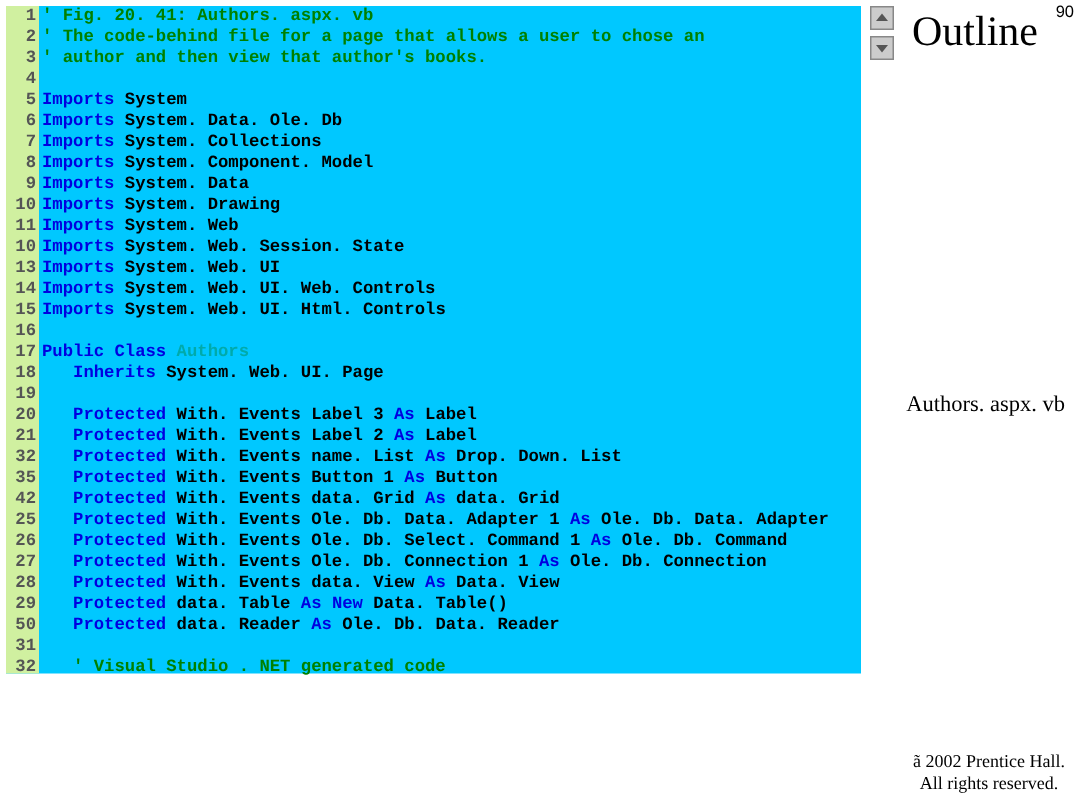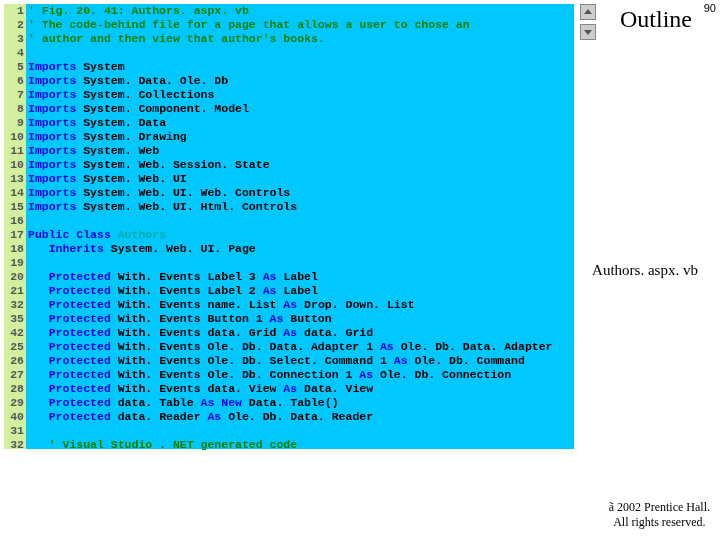--- a/index.html
+++ b/index.html
@@ -45,21 +45,21 @@
     right: 0;
     top: 0;
     width: 140px;
     height: 540px;
   }
   .outline {
     position: absolute;
     top: 6px;
     right: 28px;
     font-family: "Times New Roman", serif;
-    font-size: 24px;
+    font-size: 28px;
   }
   .slidenum {
     position: absolute;
     top: 2px;
     right: 4px;
     font-size: 11px;
   }
   .nav-btn {
     position: absolute;
     left: 0px;
@@ -74,21 +74,21 @@
   .nav-btn.up { top: 4px; }
   .nav-btn.dn { top: 24px; }
   .nav-btn svg { width: 10px; height: 10px; }
   .caption {
     position: absolute;
     top: 262px;
     right: 10px;
     width: 130px;
     font-family: "Times New Roman", serif;
     font-size: 15px;
-    text-align: center;
+    text-align: right;
   }
   .footer {
     position: absolute;
     bottom: 10px;
     right: 10px;
     font-family: "Times New Roman", serif;
     font-size: 12px;
     text-align: center;
   }
 </style>
@@ -119,21 +119,21 @@
       <div>20</div>
       <div>21</div>
       <div>32</div>
       <div>35</div>
       <div>42</div>
       <div>25</div>
       <div>26</div>
       <div>27</div>
       <div>28</div>
       <div>29</div>
-      <div>40</div>
+      <div>50</div>
       <div>31</div>
       <div>32</div>
     </div>
   <div class="code" id="code"><div><span class="c-green">' Fig. 20. 41: Authors. aspx. vb</span></div><div><span class="c-green">' The code-behind file for a page that allows a user to chose an</span></div><div><span class="c-green">' author and then view that author's books.</span></div><div>&nbsp;</div><div><span class="c-blue">Imports </span><span>System</span></div><div><span class="c-blue">Imports </span><span>System. Data. Ole. Db</span></div><div><span class="c-blue">Imports </span><span>System. Collections</span></div><div><span class="c-blue">Imports </span><span>System. Component. Model</span></div><div><span class="c-blue">Imports </span><span>System. Data</span></div><div><span class="c-blue">Imports </span><span>System. Drawing</span></div><div><span class="c-blue">Imports </span><span>System. Web</span></div><div><span class="c-blue">Imports </span><span>System. Web. Session. State</span></div><div><span class="c-blue">Imports </span><span>System. Web. UI</span></div><div><span class="c-blue">Imports </span><span>System. Web. UI. Web. Controls</span></div><div><span class="c-blue">Imports </span><span>System. Web. UI. Html. Controls</span></div><div>&nbsp;</div><div><span class="c-blue">Public Class </span><span class="c-cyan">Authors</span></div><div><span class="c-blue">   Inherits </span><span>System. Web. UI. Page</span></div><div>&nbsp;</div><div><span class="c-blue">   Protected </span><span>With. Events Label 3 </span><span class="c-blue">As </span><span>Label</span></div><div><span class="c-blue">   Protected </span><span>With. Events Label 2 </span><span class="c-blue">As </span><span>Label</span></div><div><span class="c-blue">   Protected </span><span>With. Events name. List </span><span class="c-blue">As </span><span>Drop. Down. List</span></div><div><span class="c-blue">   Protected </span><span>With. Events Button 1 </span><span class="c-blue">As </span><span>Button</span></div><div><span class="c-blue">   Protected </span><span>With. Events data. Grid </span><span class="c-blue">As </span><span>data. Grid</span></div><div><span class="c-blue">   Protected </span><span>With. Events Ole. Db. Data. Adapter 1 </span><span class="c-blue">As </span><span>Ole. Db. Data. Adapter</span></div><div><span class="c-blue">   Protected </span><span>With. Events Ole. Db. Select. Command 1 </span><span class="c-blue">As </span><span>Ole. Db. Command</span></div><div><span class="c-blue">   Protected </span><span>With. Events Ole. Db. Connection 1 </span><span class="c-blue">As </span><span>Ole. Db. Connection</span></div><div><span class="c-blue">   Protected </span><span>With. Events data. View </span><span class="c-blue">As </span><span>Data. View</span></div><div><span class="c-blue">   Protected </span><span>data. Table </span><span class="c-blue">As New </span><span>Data. Table()</span></div><div><span class="c-blue">   Protected </span><span>data. Reader </span><span class="c-blue">As </span><span>Ole. Db. Data. Reader</span></div><div>&nbsp;</div><div><span class="c-green">   ' Visual Studio . NET generated code</span></div></div>
 </div>
 
 <div class="right-area">
   <div class="nav-btn up">
     <svg viewBox="0 0 10 10">
         <path d="M1 7 L5 2 L9 7 Z" fill="#555"></path>

